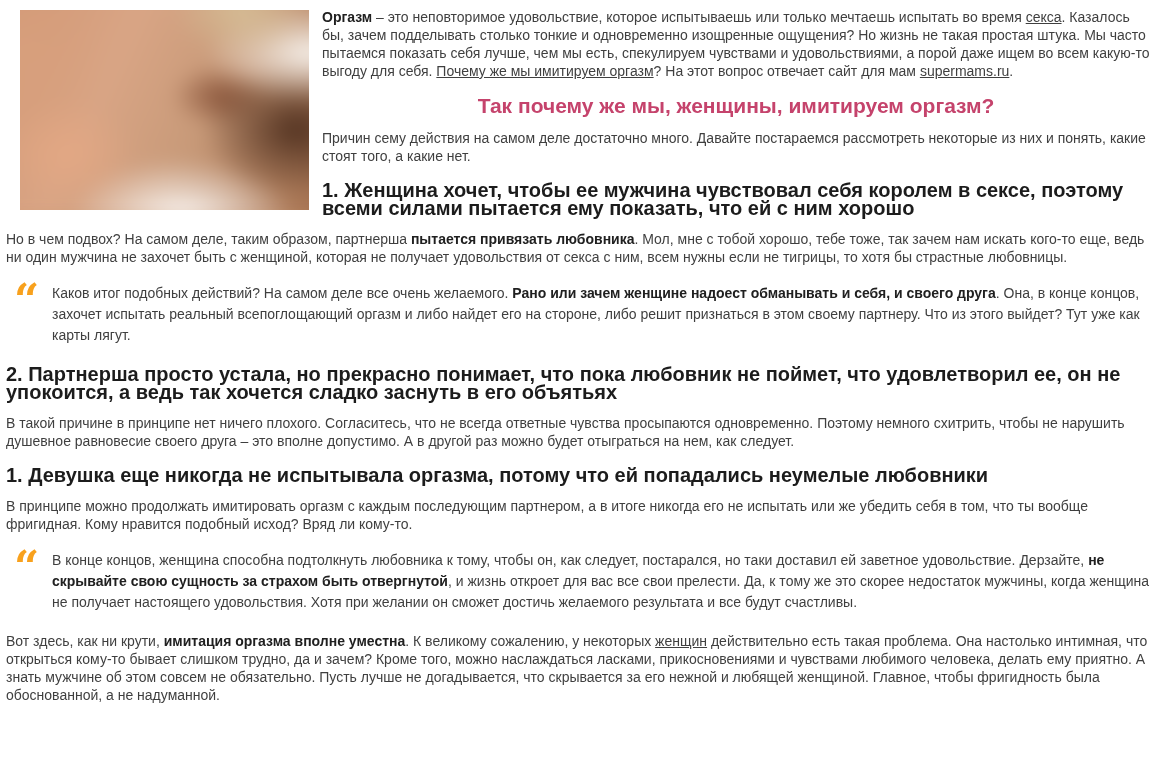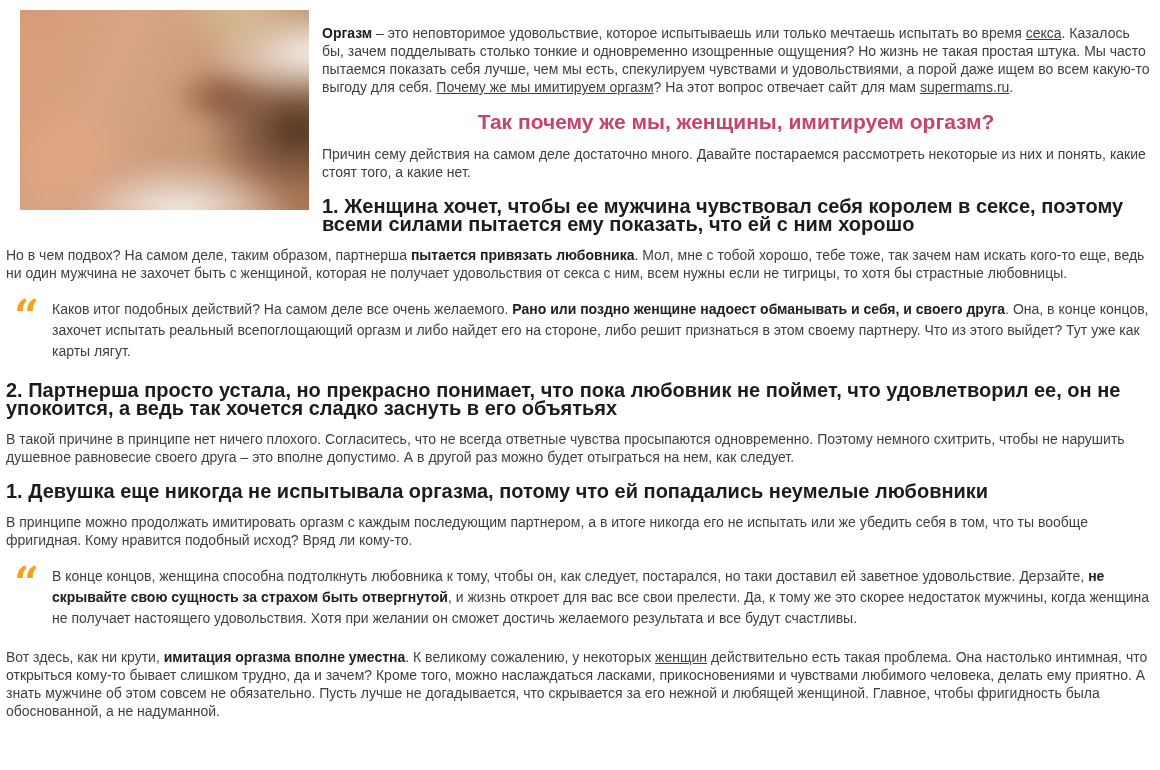--- a/index.html
+++ b/index.html
@@ -37,21 +37,21 @@
       radial-gradient(150px 70px at 92% 30%, rgba(250,248,244,.95), rgba(250,248,244,0) 70%),
       radial-gradient(130px 95px at 88% 62%, rgba(72,42,26,.9), rgba(72,42,26,0) 72%),
       radial-gradient(150px 80px at 55% 99%, rgba(255,255,255,.95), rgba(255,255,255,0) 75%),
       radial-gradient(70px 45px at 66% 48%, rgba(125,70,45,.8), rgba(125,70,45,0) 70%),
       radial-gradient(95px 75px at 22% 72%, rgba(228,168,132,.9), rgba(228,168,132,0) 72%),
       radial-gradient(120px 160px at 6% 35%, rgba(216,160,125,.95), rgba(216,160,125,0) 80%),
       linear-gradient(115deg,#cf9370 0%,#d9a585 35%,#c89a79 60%,#a06c4a 100%);
   }
 
   p{margin:13px 0;}
-  p:first-child{margin-top:16px;}
+  p:first-child{margin-top:0;}
   .b{font-weight:700;color:#202020;}
   a{color:var(--link_text);text-decoration:underline;cursor:pointer;}
 
   h3.pink{
     margin:16px 0 14px;
     font-size:21px;line-height:19px;
     font-weight:700;
     text-align:center;
     color:var(--heading_pink);
   }
@@ -86,21 +86,21 @@
     <div class="photo-inner"></div>
   </div>
   <div id="article-body">
       <p><span class="b">Оргазм</span><span> – это неповторимое удовольствие, которое испытываешь или только мечтаешь испытать во время </span><a href="#">секса</a><span>. Казалось бы, зачем подделывать столько тонкие и одновременно изощренные ощущения? Но жизнь не такая простая штука. Мы часто пытаемся показать себя лучше, чем мы есть, спекулируем чувствами и удовольствиями, а порой даже ищем во всем какую-то выгоду для себя. </span><a href="#">Почему же мы имитируем оргазм</a><span>? На этот вопрос отвечает сайт для мам </span><a href="#">supermams.ru</a><span>.</span></p>
       <h3 class="pink">Так почему же мы, женщины, имитируем оргазм?</h3>
       <p><span>Причин сему действия на самом деле достаточно много. Давайте постараемся рассмотреть некоторые из них и понять, какие стоят того, а какие нет.</span></p>
       <h4 class="sub">1. Женщина хочет, чтобы ее мужчина чувствовал себя королем в сексе, поэтому всеми силами пытается ему показать, что ей с ним хорошо</h4>
       <p><span>Но в чем подвох? На самом деле, таким образом, партнерша </span><span class="b">пытается привязать любовника</span><span>. Мол, мне с тобой хорошо, тебе тоже, так зачем нам искать кого-то еще, ведь ни один мужчина не захочет быть с женщиной, которая не получает удовольствия от секса с ним, всем нужны если не тигрицы, то хотя бы страстные любовницы.</span></p>
       <div class="quote">
         <span class="qicon">“</span>
-        <div><span>Каков итог подобных действий? На самом деле все очень желаемого. </span><span class="b">Рано или поздно женщине надоест обманывать и себя, и своего друга</span><span>. Она, в конце концов, захочет испытать реальный всепоглощающий оргазм и либо найдет его на стороне, либо решит признаться в этом своему партнеру. Что из этого выйдет? Тут уже как карты лягут.</span></div>
+        <div><span>Каков итог подобных действий? На самом деле все очень желаемого. </span><span class="b">Рано или зачем женщине надоест обманывать и себя, и своего друга</span><span>. Она, в конце концов, захочет испытать реальный всепоглощающий оргазм и либо найдет его на стороне, либо решит признаться в этом своему партнеру. Что из этого выйдет? Тут уже как карты лягут.</span></div>
       </div>
       <h4 class="sub">2. Партнерша просто устала, но прекрасно понимает, что пока любовник не поймет, что удовлетворил ее, он не упокоится, а ведь так хочется сладко заснуть в его объятьях</h4>
       <p><span>В такой причине в принципе нет ничего плохого. Согласитесь, что не всегда ответные чувства просыпаются одновременно. Поэтому немного схитрить, чтобы не нарушить душевное равновесие своего друга – это вполне допустимо. А в другой раз можно будет отыграться на нем, как следует.</span></p>
       <h4 class="sub">1. Девушка еще никогда не испытывала оргазма, потому что ей попадались неумелые любовники</h4>
       <p><span>В принципе можно продолжать имитировать оргазм с каждым последующим партнером, а в итоге никогда его не испытать или же убедить себя в том, что ты вообще фригидная. Кому нравится подобный исход? Вряд ли кому-то.</span></p>
       <div class="quote">
         <span class="qicon">“</span>
         <div><span>В конце концов, женщина способна подтолкнуть любовника к тому, чтобы он, как следует, постарался, но таки доставил ей заветное удовольствие. Дерзайте, </span><span class="b">не скрывайте свою сущность за страхом быть отвергнутой</span><span>, и жизнь откроет для вас все свои прелести. Да, к тому же это скорее недостаток мужчины, когда женщина не получает настоящего удовольствия. Хотя при желании он сможет достичь желаемого результата и все будут счастливы.</span></div>
       </div>
       <p><span>Вот здесь, как ни крути, </span><span class="b">имитация оргазма вполне уместна</span><span>. К великому сожалению, у некоторых </span><a href="#">женщин</a><span> действительно есть такая проблема. Она настолько интимная, что открыться кому-то бывает слишком трудно, да и зачем? Кроме того, можно наслаждаться ласками, прикосновениями и чувствами любимого человека, делать ему приятно. А знать мужчине об этом совсем не обязательно. Пусть лучше не догадывается, что скрывается за его нежной и любящей женщиной. Главное, чтобы фригидность была обоснованной, а не надуманной.</span></p>

